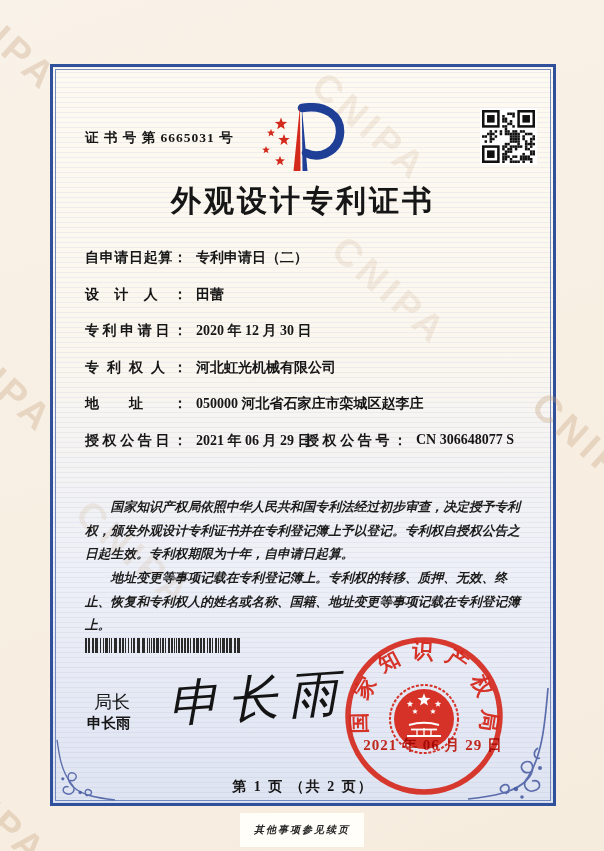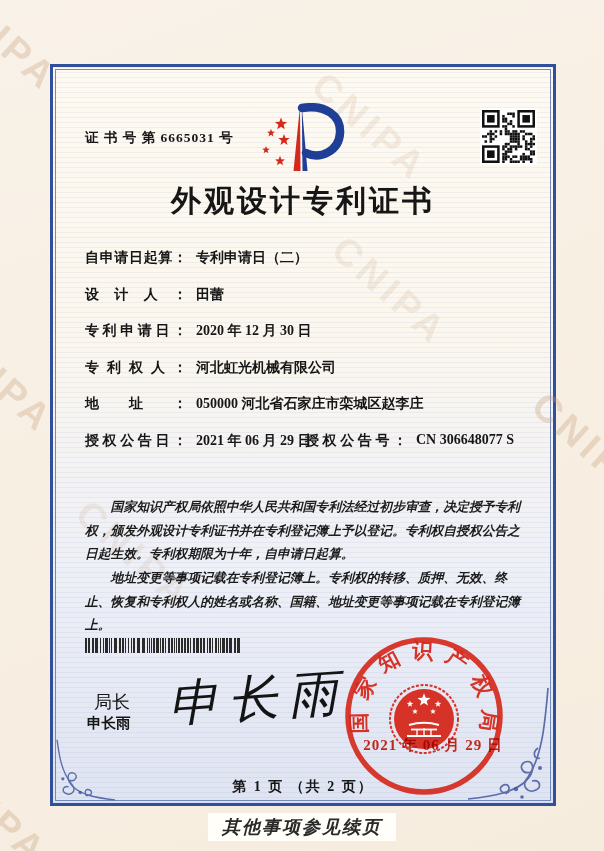--- a/index.html
+++ b/index.html
@@ -41,22 +41,22 @@
   .autograph{position:absolute;left:118px;top:604px;width:190px;font-size:50px;line-height:1.2;
              font-style:italic;font-weight:500;letter-spacing:10px;transform:rotate(-4deg);color:#141414;}
   .seal{position:absolute;left:289px;top:567px;width:170px;height:170px;mix-blend-mode:multiply;}
   .seal-date{position:absolute;left:278px;top:672px;width:210px;text-align:center;z-index:4;
              font-size:15px;font-weight:700;color:#c0271c;letter-spacing:1px;mix-blend-mode:multiply;}
   .flourish-br{position:absolute;right:4px;bottom:4px;}
   .flourish-bl{position:absolute;left:4px;bottom:4px;transform:scaleX(-1);}
   .page-info{position:absolute;left:0;top:714px;width:100%;text-align:center;
              font-size:14px;font-weight:700;letter-spacing:2px;}
   .below-note{position:absolute;left:0;top:813px;width:604px;text-align:center;z-index:3;}
-  .below-note span{display:inline-block;background:#fffef9;padding:2px 14px;
-             font-size:18px;font-style:italic;font-weight:700;color:#2a2a2a;letter-spacing:2px;}
+  .below-note span{display:inline-block;background:#fffef9;padding:10px 14px;
+             font-size:10px;font-style:italic;font-weight:700;color:#2a2a2a;letter-spacing:2px;}
 </style>
 </head>
 <body>
 
 <div class="sheet">
 
   <div class="cert-bg">
     <div class="inner-line"></div>
   </div>
 

